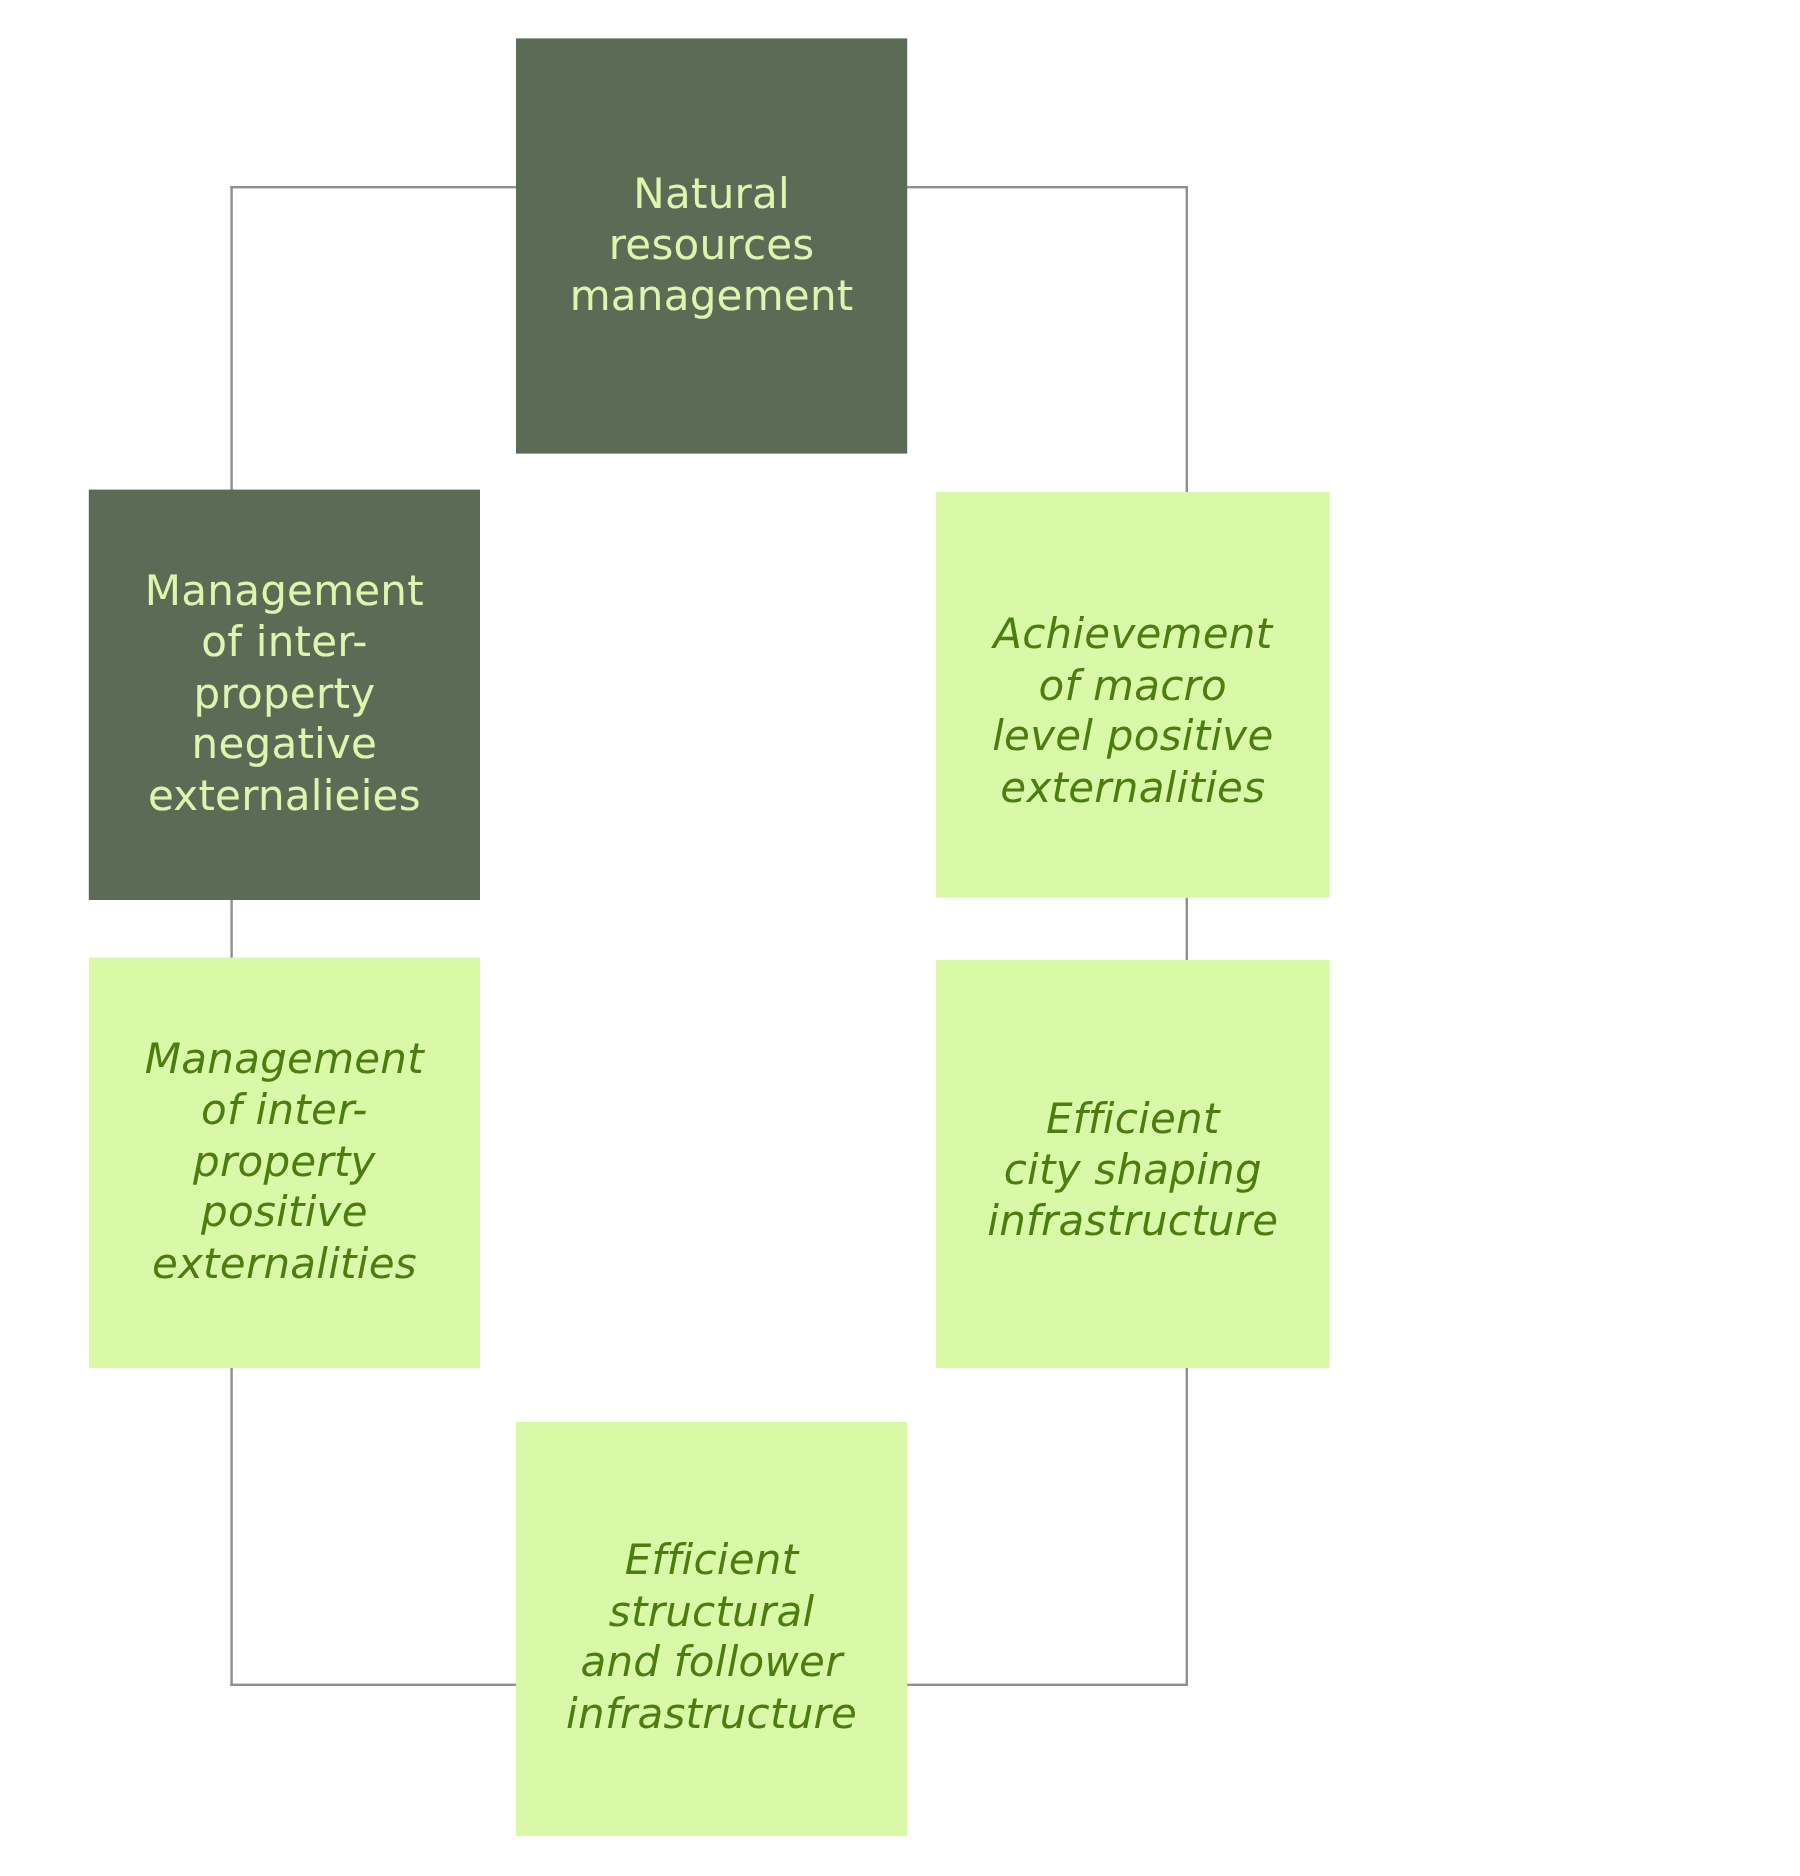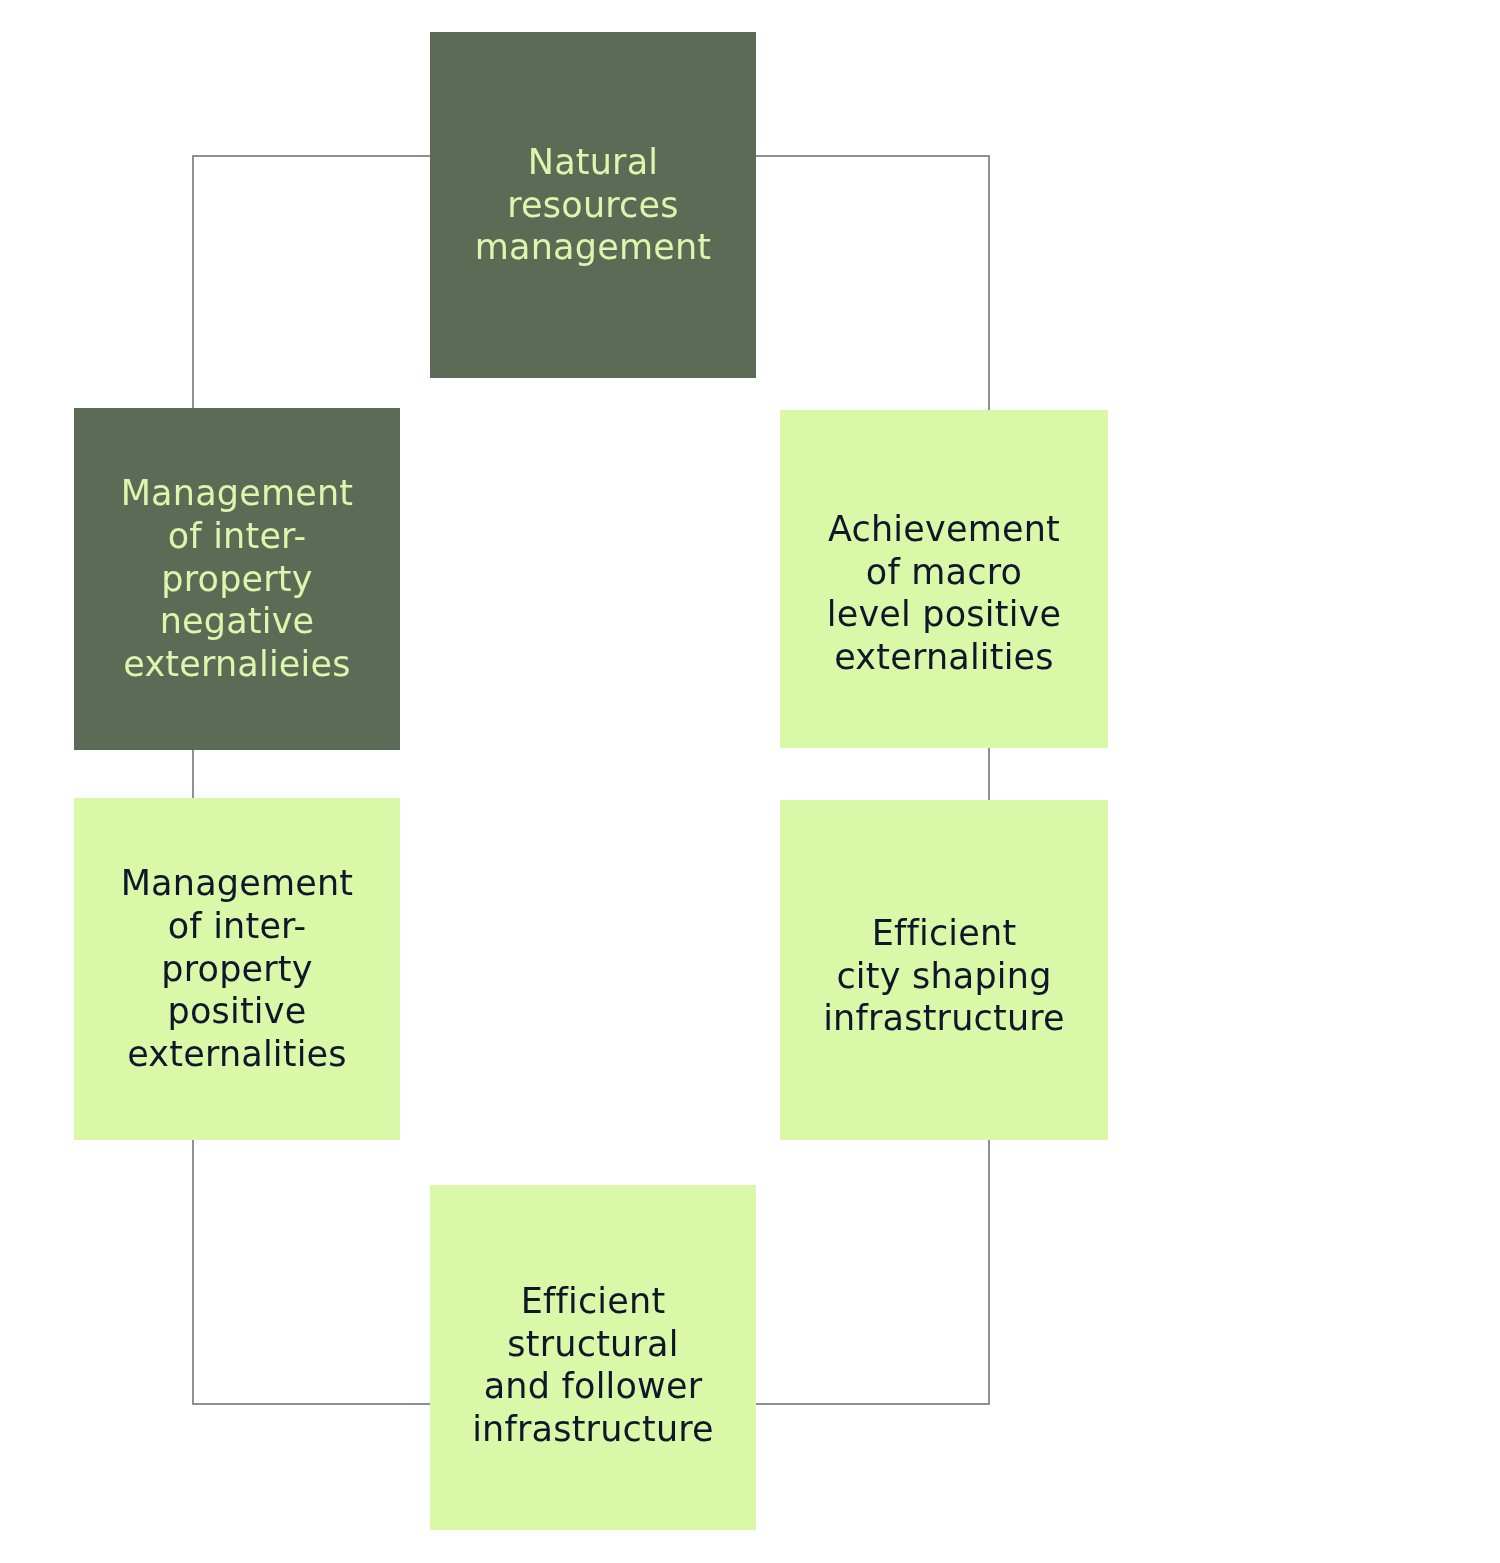--- a/index.html
+++ b/index.html
@@ -41,21 +41,21 @@
     font-family: "DejaVu Sans", sans-serif;
     font-size: 35px;
     line-height: 1.22;
     letter-spacing: 0.2px;
     white-space: pre-line;
     font-weight: 400;
   }
   .node.dark { background: #5b6b56; }
   .node.dark .label { color: #dcf6ad; }
   .node.light { background: #daf9a8; }
-  .node.light .label { color: #0f172a; }
+  .node.light .label { color: #4d7c0f; font-style: italic; }
 
   
   #node-top        { left: 430px;  top: 32px;   width: 326px; height: 346px; }
   #node-left-top   { left: 74px;   top: 408px;  width: 326px; height: 342px; }
   #node-left-bot   { left: 74px;   top: 798px;  width: 326px; height: 342px; }
   #node-right-top  { left: 780px;  top: 410px;  width: 328px; height: 338px; }
   #node-right-bot  { left: 780px;  top: 800px;  width: 328px; height: 340px; }
   #node-bottom     { left: 430px;  top: 1185px; width: 326px; height: 345px; }
 
   

